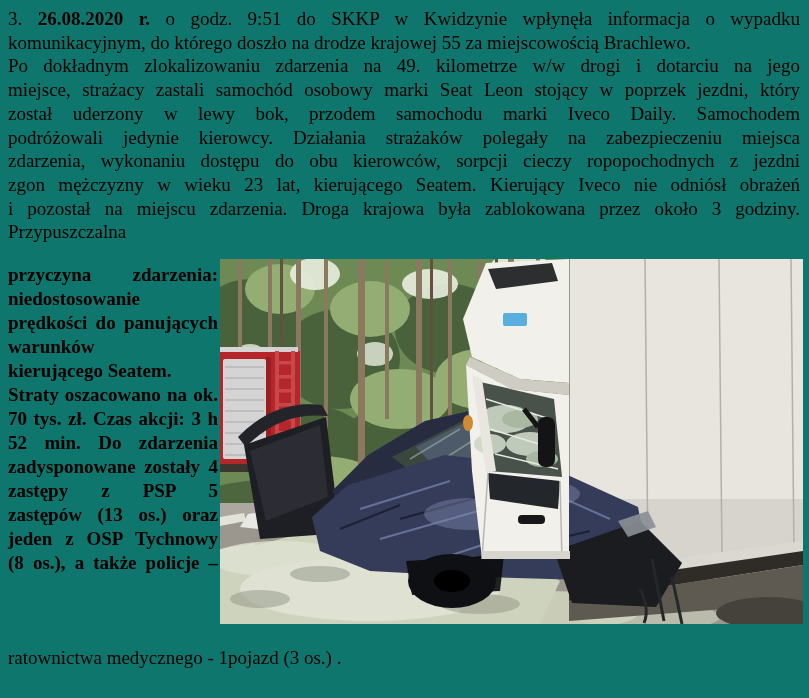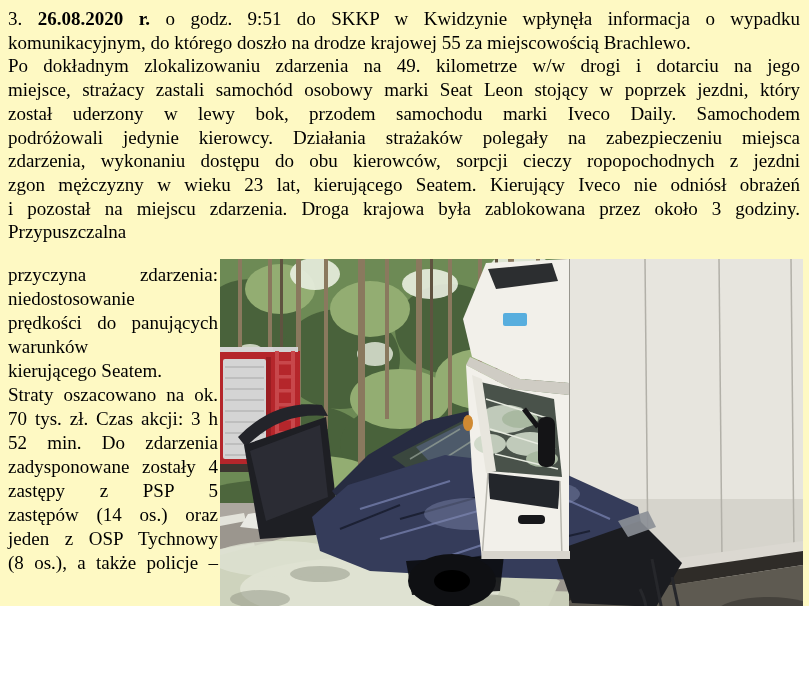--- a/index.html
+++ b/index.html
@@ -6,31 +6,31 @@
     --forest-mid:#6d8a55; --forest-dark:#49623b; --forest-light:#93ad72;
     --trunk:#8a795e; --sky:#e9eee0; --road:#9b968e;
     --sorbent:#ced3bd; --sorbent-light:#dfe2d2;
     --fire-red:#b5262b; --shutter-silver:#d4d4d4;
     --car-navy:#353c5a; --car-navy-dark:#272c41;
     --truck-white:#f2f0ea; --box-light:#e7e5de; --box-dark:#cfcdc5;
     --sticker-blue:#58aede; --shadow:#5e5a51; --black-part:#1b1c20;
   }
   html,body{margin:0;padding:0;background:#ffffff;}
   .page{
-    position:relative; width:809px; height:606px; box-sizing:border-box;
-    padding:7px 0 0 8px; overflow:hidden; background:#fef9c3; color:#000;
+    position:relative; width:809px; height:698px; box-sizing:border-box;
+    padding:7px 0 0 8px; overflow:hidden; background:#0f766e; color:#000;
     font-family:"Liberation Serif","DejaVu Serif",serif;
   }
   .line{font-size:19px; line-height:23.7px; text-align:justify; }
   .line.j{text-align-last:justify;}
   .line.l{text-align-last:left;}
   .b{font-weight:bold;}
   .intro{width:792px;}
   .row{display:flex; align-items:flex-start; margin-top:15px;}
-  .col{width:210px; margin-right:2px; padding-top:4px;}
+  .col{width:210px; margin-right:2px; padding-top:4px;font-weight:bold;}
   .col .line{line-height:24px;}
   .photo{flex:0 0 583px; width:583px; height:365px;}
   .photo svg{display:block;}
   .closing{width:792px; margin-top:22px;}
 
   
   .sky{fill:var(--sky);} .cnp{fill:var(--forest-mid);} .cnpD{fill:var(--forest-dark);}
   .cnpL{fill:var(--forest-light);} .trk{fill:var(--trunk);}
   .road{fill:var(--road);} .sorb{fill:var(--sorbent);} .sorbL{fill:var(--sorbent-light);}
   .red{fill:var(--fire-red);} .shut{fill:var(--shutter-silver);}
@@ -61,21 +61,21 @@
         <div class="line j"><span>przyczyna zdarzenia:</span></div>
         <div class="line l"><span>niedostosowanie</span></div>
         <div class="line j"><span>prędkości do panujących</span></div>
         <div class="line l"><span>warunków</span></div>
         <div class="line l"><span>kierującego Seatem.</span></div>
         <div class="line j"><span>Straty oszacowano na ok.</span></div>
         <div class="line j"><span>70 tys. zł. Czas akcji: 3 h</span></div>
         <div class="line j"><span>52 min. Do zdarzenia</span></div>
         <div class="line j"><span>zadysponowane zostały 4</span></div>
         <div class="line j"><span>zastępy z PSP 5</span></div>
-        <div class="line j"><span>zastępów (14 os.) oraz</span></div>
+        <div class="line j"><span>zastępów (13 os.) oraz</span></div>
         <div class="line j"><span>jeden z OSP Tychnowy</span></div>
         <div class="line j"><span>(8 os.), a także policje –</span></div>
       </div>
 
     <div class="photo">
       <svg width="583" height="365" viewBox="0 0 583 365" xmlns="http://www.w3.org/2000/svg">
 
         <g>
           <rect class="sky" x="0" y="0" width="583" height="260"></rect>
           <rect class="cnp" x="0" y="0" width="365" height="252"></rect>

